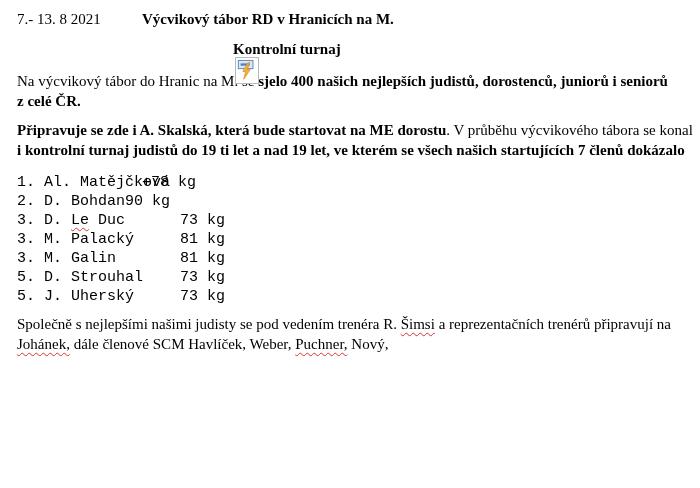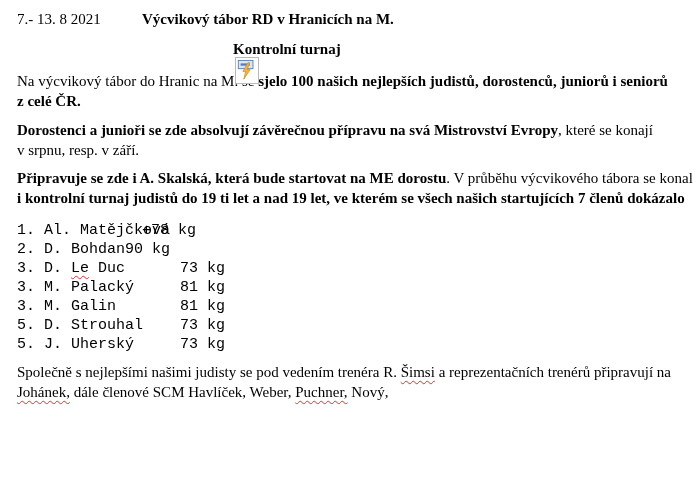--- a/index.html
+++ b/index.html
@@ -56,28 +56,24 @@
 
   <div class="line header-line">
     <span class="date-span">7.- 13. 8 2021</span><span class="b">Výcvikový tábor RD v Hranicích na M.</span>
   </div>
 
   <div class="line subtitle-line">
     <span class="b">Kontrolní turnaj</span>
   </div>
 
   <div class="para">
-    <div class="line"><span>Na výcvikový tábor do Hranic na M. se </span><span class="b">sjelo 100 našich nejlepších judistů, dorostenců, juniorů i seniorů</span></div>
+    <div class="line"><span>Na výcvikový tábor do Hranic na M. se </span><span class="b">sjelo 400 našich nejlepších judistů, dorostenců, juniorů i seniorů</span></div>
     <div class="line"><span class="b">z celé ČR.</span></div>
   </div>
 
-  <div class="para mb9">
-    <div class="line"><span class="b">Dorostenci a junioři se zde absolvují závěrečnou přípravu na svá Mistrovství Evropy</span><span>, které se konají</span></div>
-    <div class="line"><span>v srpnu, resp. v září.</span></div>
-  </div>
 
   <div class="para mb13">
     <div class="line"><span class="b">Připravuje se zde i A. Skalská, která bude startovat na ME dorostu</span><span>. V průběhu výcvikového tábora se konal</span></div>
     <div class="line"><span class="b">i kontrolní turnaj judistů do 19 ti let a nad 19 let, ve kterém se všech našich startujících 7 členů dokázalo</span></div>
   </div>
 
 
   <div class="results-list">
     <div class="result-row tab-a">
       <span>1. Al. Matějčková</span>

